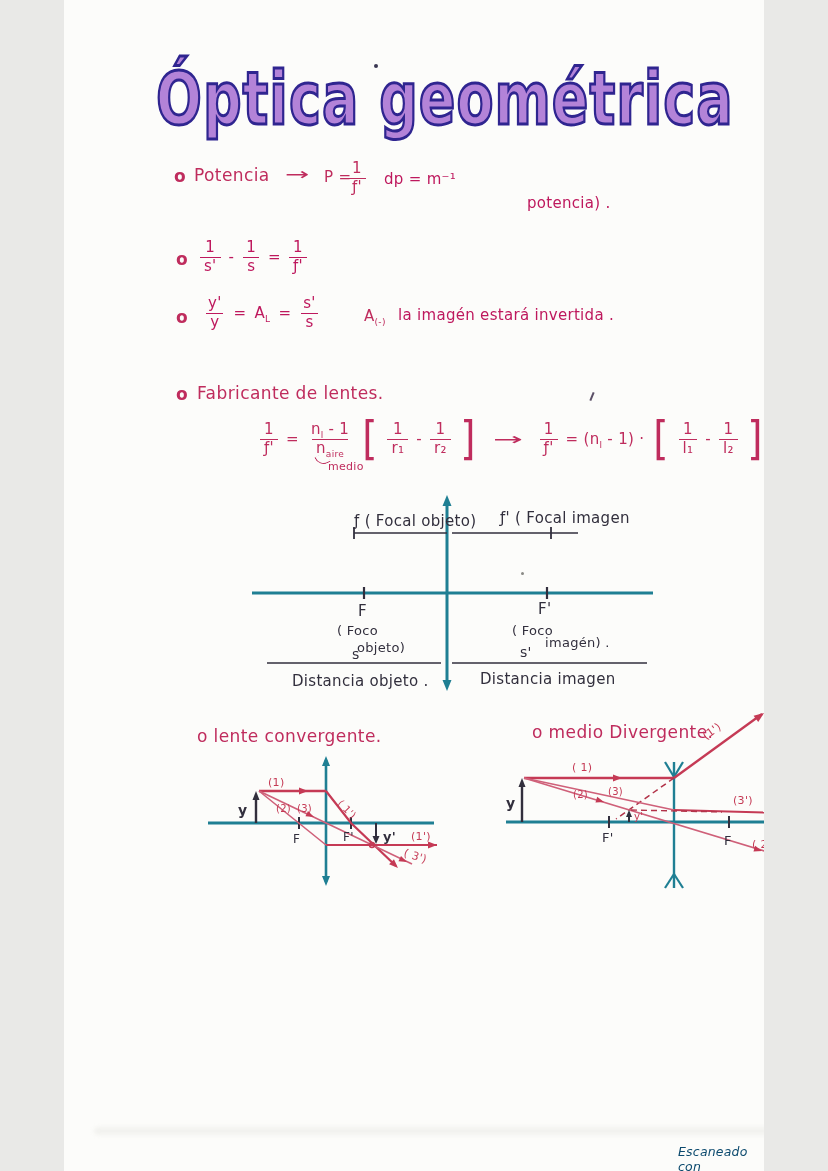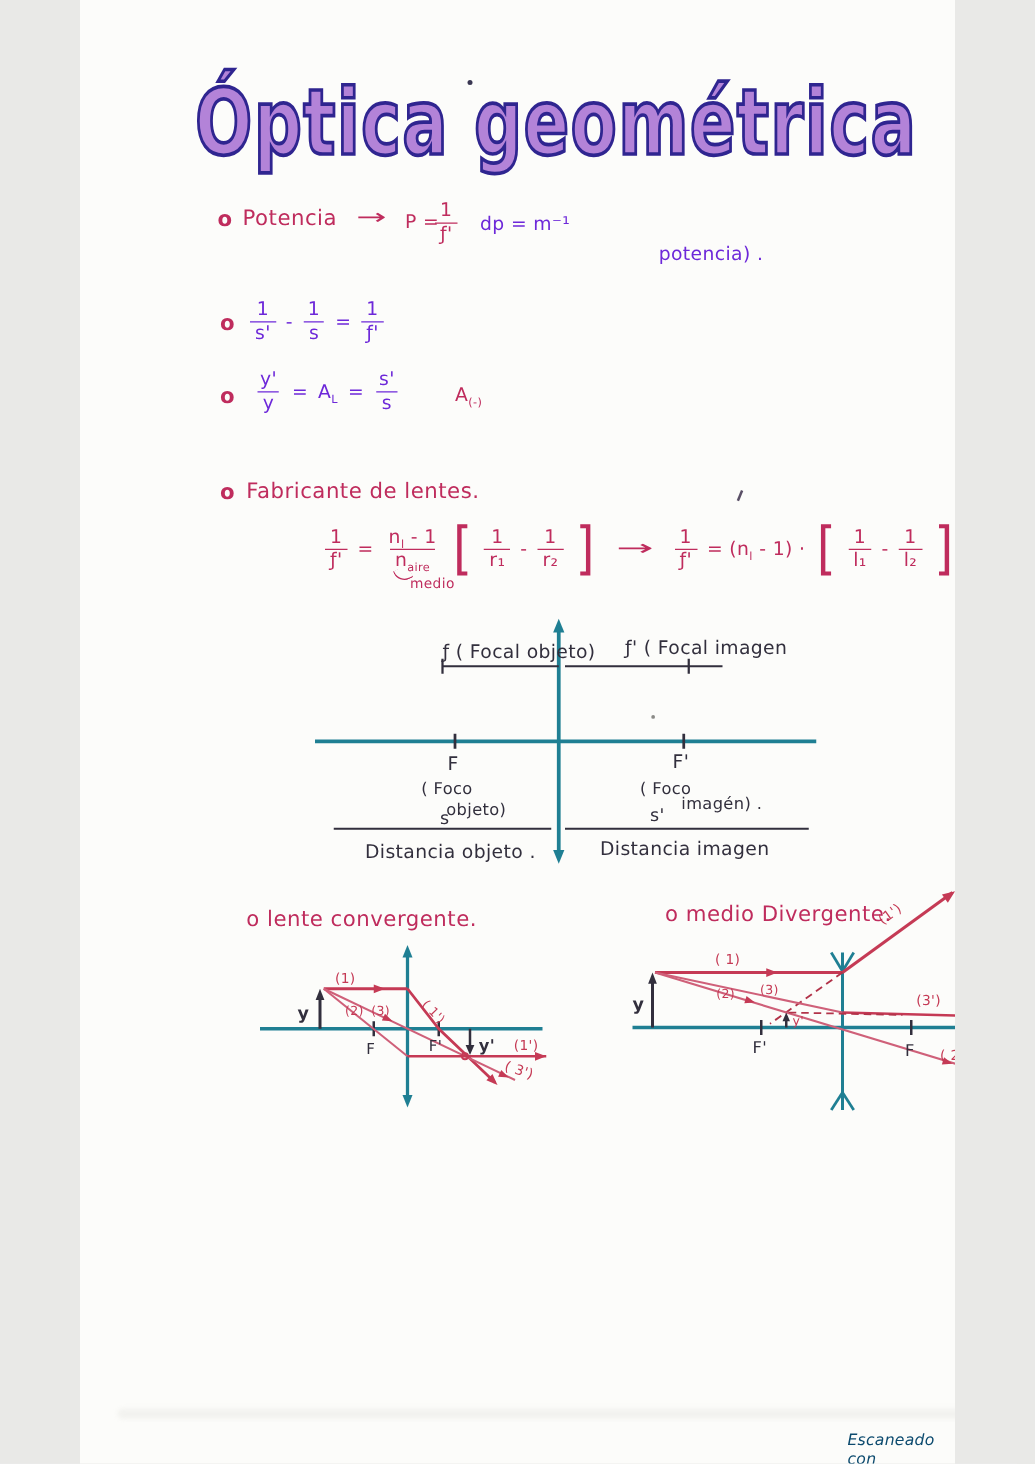--- a/index.html
+++ b/index.html
@@ -1,20 +1,20 @@
 <!DOCTYPE html>
 <html><head>
 <meta charset="utf-8">
 <style>
   html,body{margin:0;padding:0;background:#e9e9e7;}
   .page{position:relative;width:700px;height:1171px;margin:0 auto;background:#fcfcfa;overflow:hidden;
         font-family:"DejaVu Sans",sans-serif;color:#322f3d;}
   .abs{position:absolute;}
   .pink{color:#bf2c5d;}
-  .ink{color:#6d28d9;}
+  .ink{color:#be185d;}
   .hw{font-size:15px;letter-spacing:.3px;white-space:nowrap;}
   .hw17{font-size:17px;letter-spacing:.4px;white-space:nowrap;}
   .title{font-size:54px;font-weight:bold;letter-spacing:1px;color:#b383d8;
          -webkit-text-stroke:2.2px #2f2590;transform:scaleY(1.35);transform-origin:top left;white-space:nowrap;}
   .frac{display:inline-flex;flex-direction:column;align-items:center;line-height:1.05;text-align:center;}
   .frac .num{padding:0 4px 1px;}
   .frac .den{border-top:1.6px solid currentColor;padding:1px 4px 0;}
   .row{display:flex;align-items:center;gap:8px;}
   sub{font-size:.6em;line-height:0;}
   .brk{font-size:46px;font-weight:normal;transform:scaleX(.85);line-height:.9;}
@@ -77,20 +77,21 @@
     </span>
     <span>=</span>
     <span><span>A</span><sub>L</sub></span>
     <span>=</span>
     <span class="frac">
       <span class="num">s'</span>
       <span class="den">s</span>
     </span>
   </div>
   <span class="abs hw pink" style="left:300px;top:307px;"><span>A</span><sub>(-)</sub></span>
+  <span class="abs hw ink" style="left:334px;top:306px;">la imagén estará invertida .</span>
 
   <span class="abs hw17 pink" style="left:112px;top:384px;font-weight:bold;">o</span>
   <span class="abs hw17 pink" style="left:133px;top:383px;">Fabricante de lentes.</span>
 
   <div class="abs row hw pink" style="left:196px;top:412px;height:54px;gap:8px;">
     <span class="frac">
       <span class="num">1</span>
       <span class="den">ƒ'</span>
     </span>
     <span>=</span>

